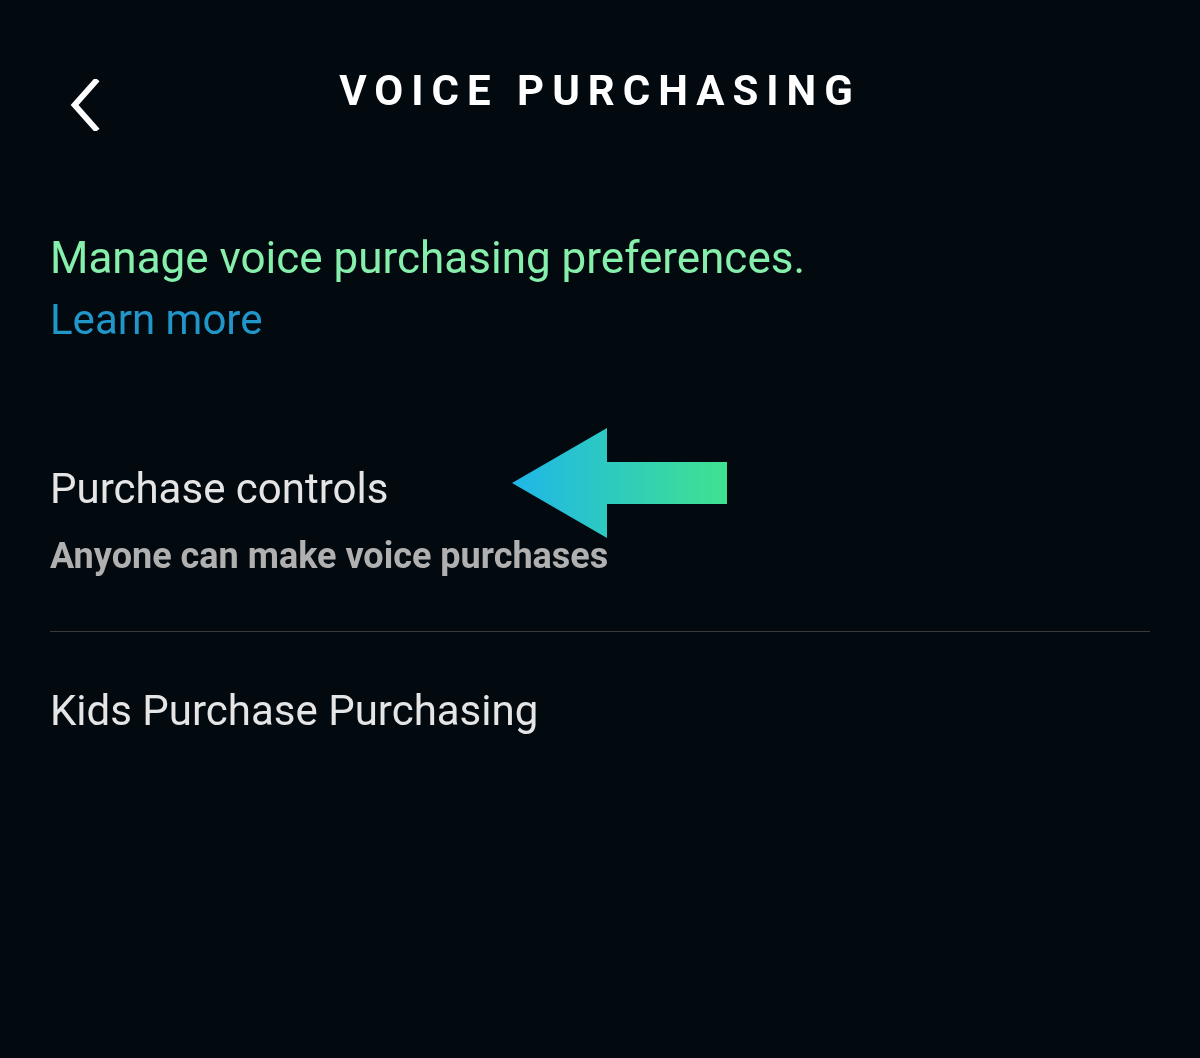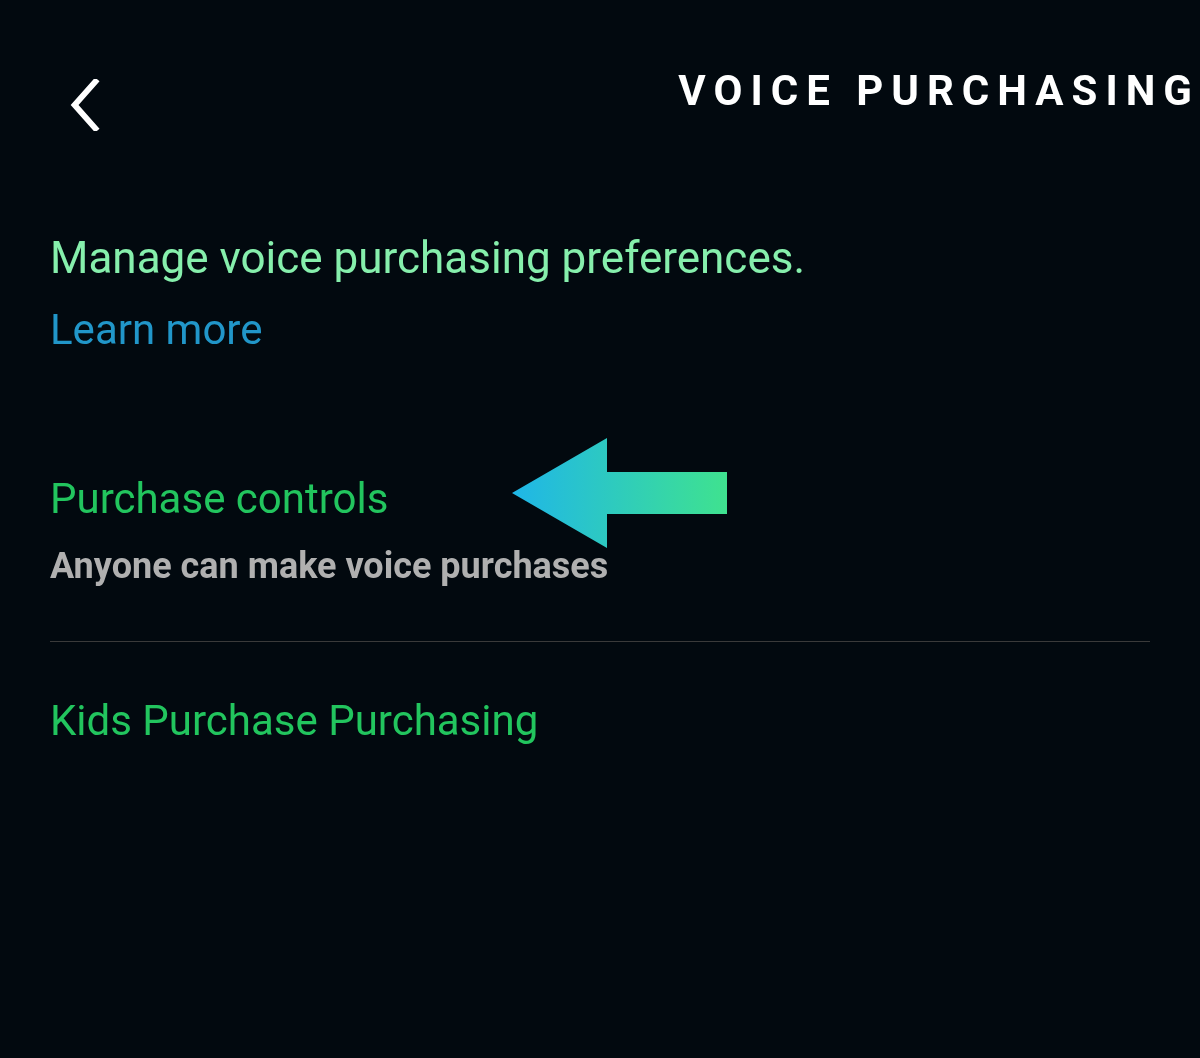--- a/index.html
+++ b/index.html
@@ -19,21 +19,21 @@
     height: 5px;
     display: flex;
     justify-content: center;
     align-items: flex-start;
   }
   .header {
     position: relative;
     height: 170px;
     display: flex;
     align-items: center;
-    justify-content: flex-end;
+    justify-content: center;
   }
   .back-button {
     position: absolute;
     left: 60px;
     top: 70px;
     cursor: pointer;
     width: 50px;
     height: 60px;
     display: flex;
     align-items: center;
@@ -62,35 +62,35 @@
     font-weight: 400;
     color: #86efac;
     line-height: 1.3;
   }
   .learn-more {
     font-size: 42px;
     font-weight: 400;
     color: #2196c9;
     cursor: pointer;
     line-height: 1.4;
-    margin-top: 14px;
+    margin-top: 4px;
   }
   .setting-item {
     padding: 52px 0 52px 0;
     border-bottom: 1px solid #3a3a3a;
     cursor: pointer;
     position: relative;
   }
   .setting-item.last {
     border-bottom: none;
   }
   .setting-title {
     font-size: 42px;
     font-weight: 400;
-    color: #22c55e;
+    color: #e5e5e5;
     line-height: 1.3;
   }
   .setting-subtitle {
     font-size: 36px;
     font-weight: 700;
     color: #b0b0b0;
     margin-top: 16px;
     line-height: 1.3;
   }
   .arrow-annotation {

